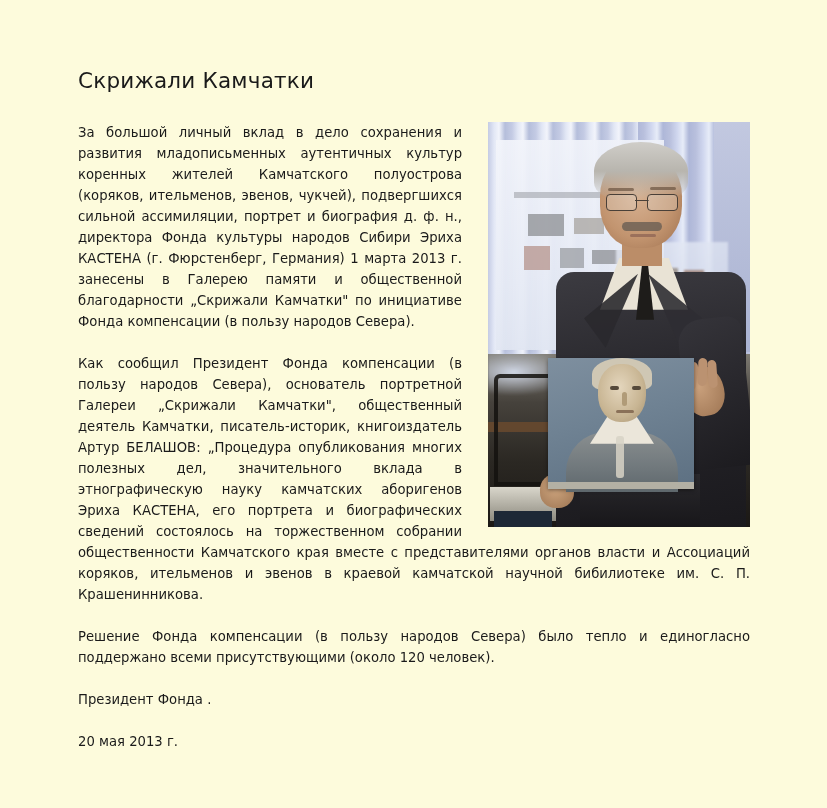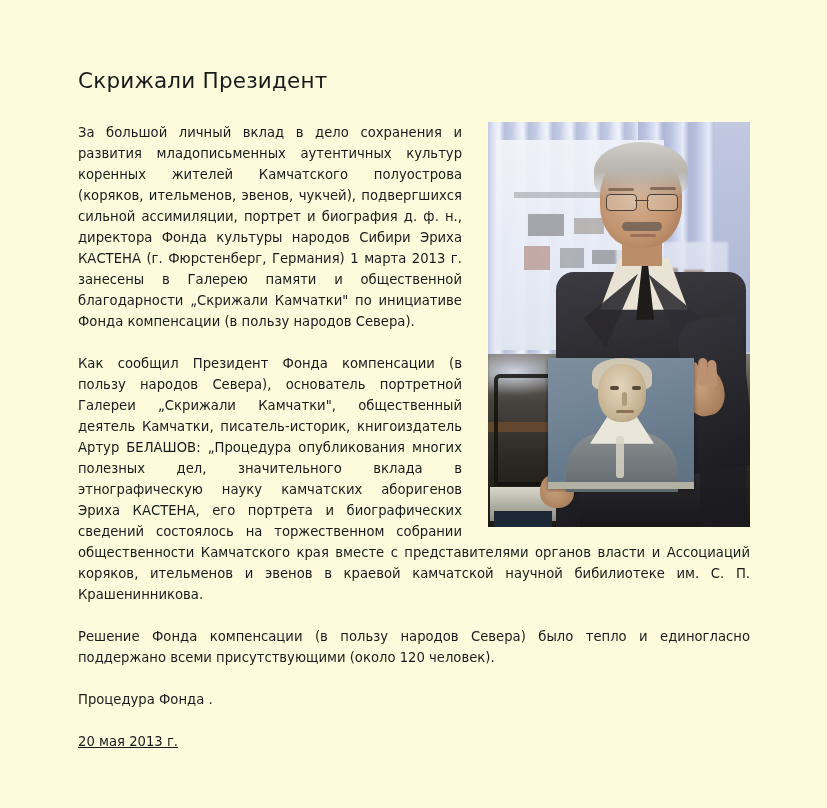--- a/index.html
+++ b/index.html
@@ -309,31 +309,31 @@
     background: linear-gradient(180deg,#2a292d,#171619);
   }
   
   p.body-text {
     font-size: 13.2px;
     line-height: 21px;
     margin: 0 0 21px 0;
     text-align: justify;
     color: #1a1a1a;
   }
-  p.body-text:last-child { margin-bottom: 0; text-decoration: underline; }
+  p.body-text:last-child { margin-bottom: 0; }
   .clearfix::after { content: ""; display: block; clear: both; }
   .tail-block { margin-top: 0; }
 </style>
 </head>
 <body>
 
 <div class="page">
   <div class="content">
 
-    <h1 class="title">Скрижали Президент</h1>
+    <h1 class="title">Скрижали Камчатки</h1>
 
     <div class="photo-wrap">
       <div class="photo">
         <div class="blinds"></div>
         <div class="blinds-left"></div>
         <div class="wall-right"></div>
         <div class="screen"></div>
         <div class="screen-item si6"></div>
         <div class="screen-item si1"></div>
         <div class="screen-item si2"></div>
@@ -399,17 +399,17 @@
           <div class="p-mouth"></div>
         </div>
         <div class="painting-edge"></div>
       </div>
     </div>
 
     <p class="body-text">За большой личный вклад в дело сохранения и развития младописьменных аутентичных культур коренных жителей Камчатского полуострова (коряков, ительменов, эвенов, чукчей), подвергшихся сильной ассимиляции, портрет и биография д. ф. н., директора Фонда культуры народов Сибири Эриха КАСТЕНА (г. Фюрстенберг, Германия) 1 марта 2013 г. занесены в Галерею памяти и общественной благодарности „Скрижали Камчатки" по инициативе Фонда компенсации (в пользу народов Севера).</p>
     <p class="body-text">Как сообщил Президент Фонда компенсации (в пользу народов Севера), основатель портретной Галереи „Скрижали Камчатки", общественный деятель Камчатки, писатель-историк, книгоиздатель Артур БЕЛАШОВ: „Процедура опубликования многих полезных дел, значительного вклада в этнографическую науку камчатских аборигенов Эриха  КАСТЕНА, его портрета и биографических сведений состоялось на торжественном собрании общественности Камчатского края вместе с представителями органов власти и Ассоциаций коряков, ительменов и эвенов в краевой камчатской научной бибилиотеке им. С. П. Крашенинникова.</p>
     <div class="clearfix"></div>
     <p class="body-text tail-block">Решение Фонда компенсации (в пользу народов Севера) было тепло и единогласно поддержано всеми присутствующими (около 120 человек).</p>
-    <p class="body-text">Процедура Фонда .</p>
+    <p class="body-text">Президент Фонда .</p>
     <p class="body-text">20 мая 2013 г.</p>
 
   </div>
 </div>
 
 </body></html>

